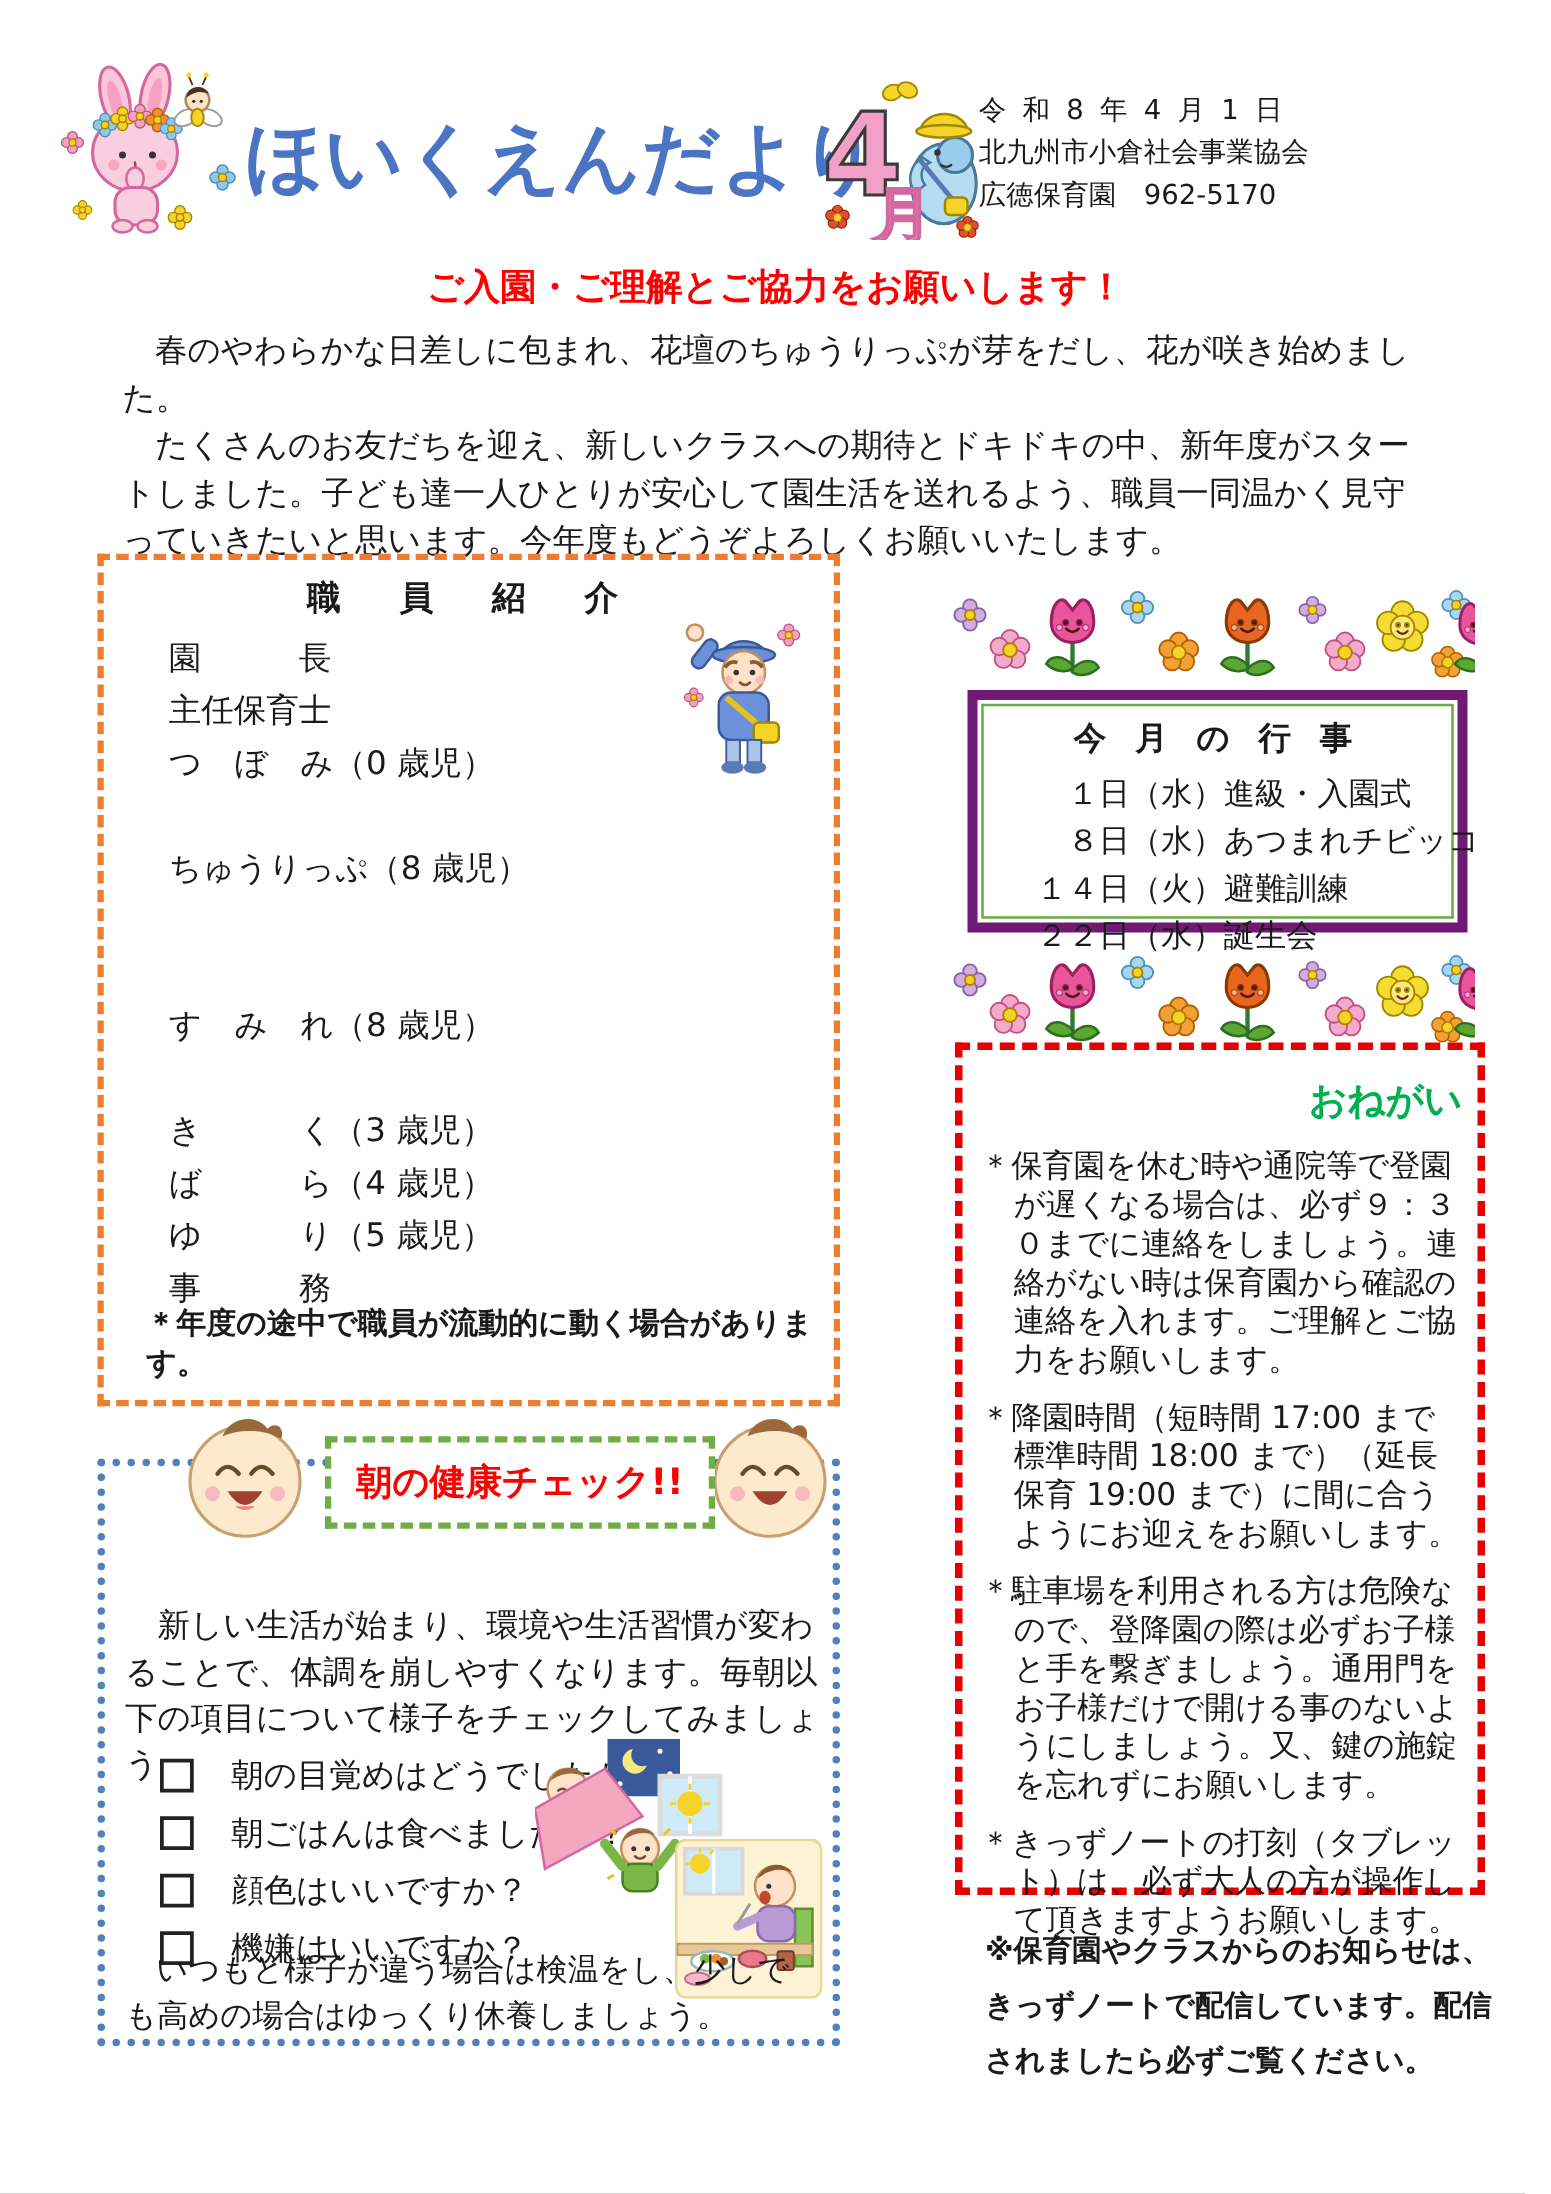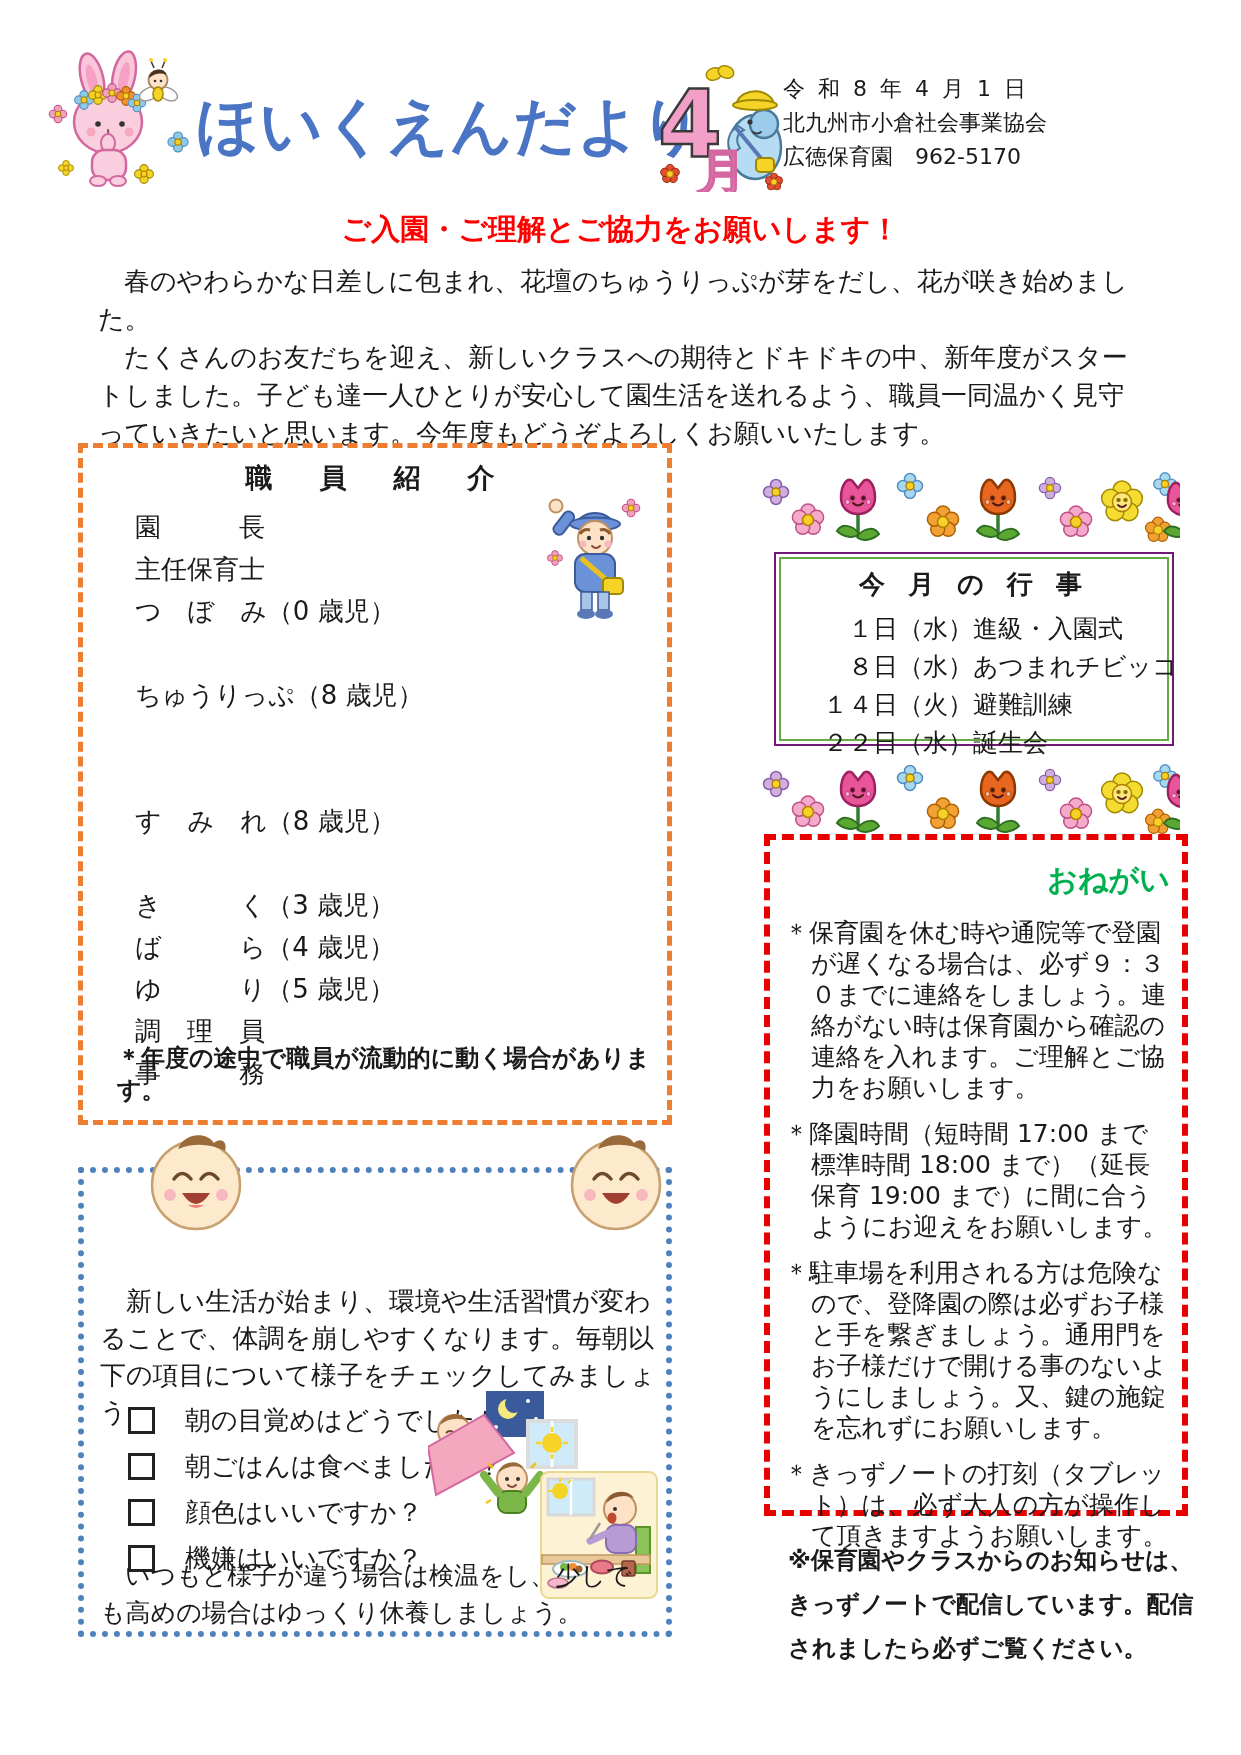--- a/index.html
+++ b/index.html
@@ -23,21 +23,21 @@
              border:5px dashed #ed7d31;box-sizing:border-box;}
   .staff-title{text-align:center;margin-top:12px;font-size:27px;font-weight:600;letter-spacing:10px;}
   .staff-list{margin:10px 0 0 52px;}
   .staff-item{min-height:42px;line-height:42px;font-size:26px;}
   .staff-note{position:absolute;left:34px;bottom:14px;font-size:24px;font-weight:bold;}
   .staff-child{position:absolute;right:24px;top:32px;width:98px;height:142px;}
   
   .flowers1{position:absolute;left:760px;top:458px;width:420px;height:90px;}
   .flowers2{position:absolute;left:760px;top:750px;width:420px;height:90px;}
   .events-box{position:absolute;left:774px;top:552px;width:400px;height:194px;
-              border:2px solid #701a75;box-sizing:border-box;padding:3px;background:#fff;}
+              border:8px solid #701a75;box-sizing:border-box;padding:3px;background:#fff;}
   .events-inner{border:2px solid #6aaa46;height:100%;box-sizing:border-box;padding-top:8px;}
   .events-title{text-align:center;font-size:26px;font-weight:600;letter-spacing:7px;}
   .events-list{margin:8px 0 0 42px;}
   .event-item{font-size:25px;line-height:38px;white-space:nowrap;}
   .requests-box{position:absolute;left:764px;top:834px;width:424px;height:682px;
                 border:6px dashed #e60000;box-sizing:border-box;padding:12px 12px 0 14px;}
   .requests-title{text-align:right;font-size:30px;font-weight:bold;color:#00b050;margin:8px 0 16px;}
   .request-item{font-size:25px;line-height:31px;padding-left:27px;text-indent:-27px;margin:0 0 15px 0;}
   
   .health-box{position:absolute;left:78px;top:1167px;width:594px;height:470px;
@@ -218,21 +218,20 @@
         <div class="staff-item">つ　ぼ　み（0 歳児）</div>
         <div class="staff-item"></div>
         <div class="staff-item">ちゅうりっぷ（8 歳児）</div>
         <div class="staff-item"></div>
         <div class="staff-item"></div>
         <div class="staff-item">す　み　れ（8 歳児）</div>
         <div class="staff-item"></div>
         <div class="staff-item">き　　　く（3 歳児）</div>
         <div class="staff-item">ば　　　ら（4 歳児）</div>
         <div class="staff-item">ゆ　　　り（5 歳児）</div>
-        <div class="staff-item">調　理　員</div>
         <div class="staff-item">事　　　務</div>
       </div>
     <div class="staff-note">＊年度の途中で職員が流動的に動く場合があります。</div>
   </div>
 
   <svg class="flowers1" viewBox="0 0 420 90">
     <use href="#flowerrow"></use>
   </svg>
 
   <div class="events-box">
@@ -274,20 +273,23 @@
     </svg>
     <svg class="baby-right" viewBox="0 0 112 118">
       <circle cx="56" cy="64" r="44" fill="#fdeacc" stroke="#c8a070" stroke-width="2.5"></circle>
       <path d="M38,28 C44,12 66,10 74,22 C80,16 88,20 85,30 C70,22 52,22 38,28 Z" fill="#9b6a3a"></path>
       <path d="M34,58 q8,-11 17,0" stroke="#6a4a2a" stroke-width="3.5" fill="none" stroke-linecap="round"></path>
       <path d="M61,58 q8,-11 17,0" stroke="#6a4a2a" stroke-width="3.5" fill="none" stroke-linecap="round"></path>
       <circle cx="30" cy="74" r="6" fill="#f8b8c0"></circle>
         <circle cx="82" cy="74" r="6" fill="#f8b8c0"></circle>
       <path d="M42,72 Q56,94 70,72 Z" fill="#a04030"></path>
     </svg>
+    <div class="health-title-box">
+      <div class="health-title">朝の健康チェック!!</div>
+    </div>
     <p class="health-intro">　新しい生活が始まり、環境や生活習慣が変わることで、体調を崩しやすくなります。毎朝以下の項目について様子をチェックしてみましょう。</p>
     <div class="check-list">
         <div class="check-item">
         <span class="cb"></span>
         <span class="check-label">朝の目覚めはどうでしたか？</span>
       </div>
         <div class="check-item">
         <span class="cb"></span>
         <span class="check-label">朝ごはんは食べましたか？</span>
       </div>

